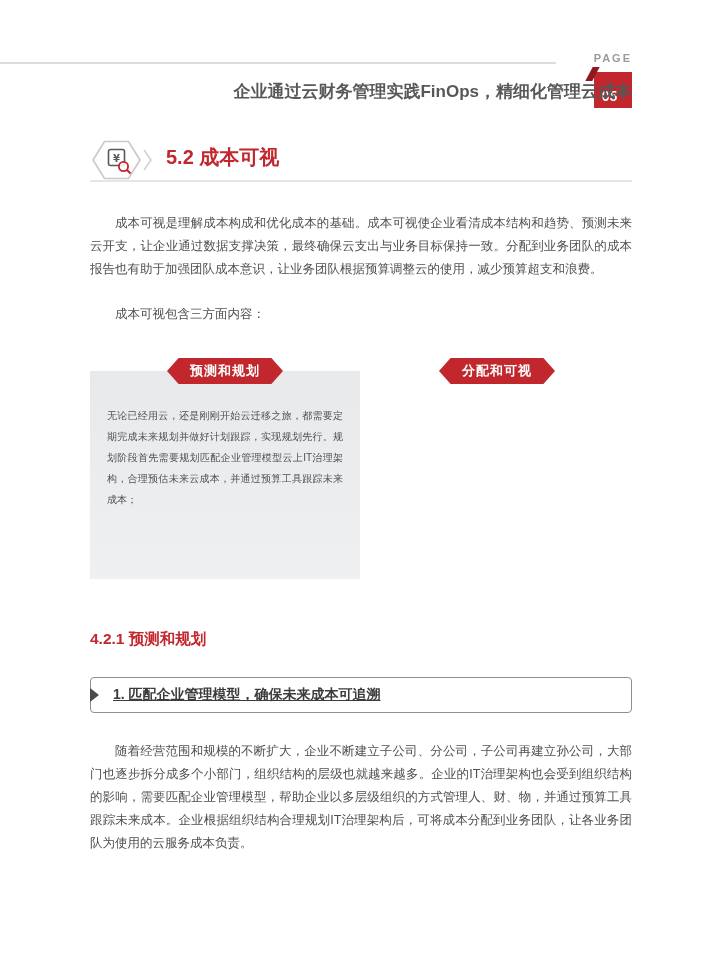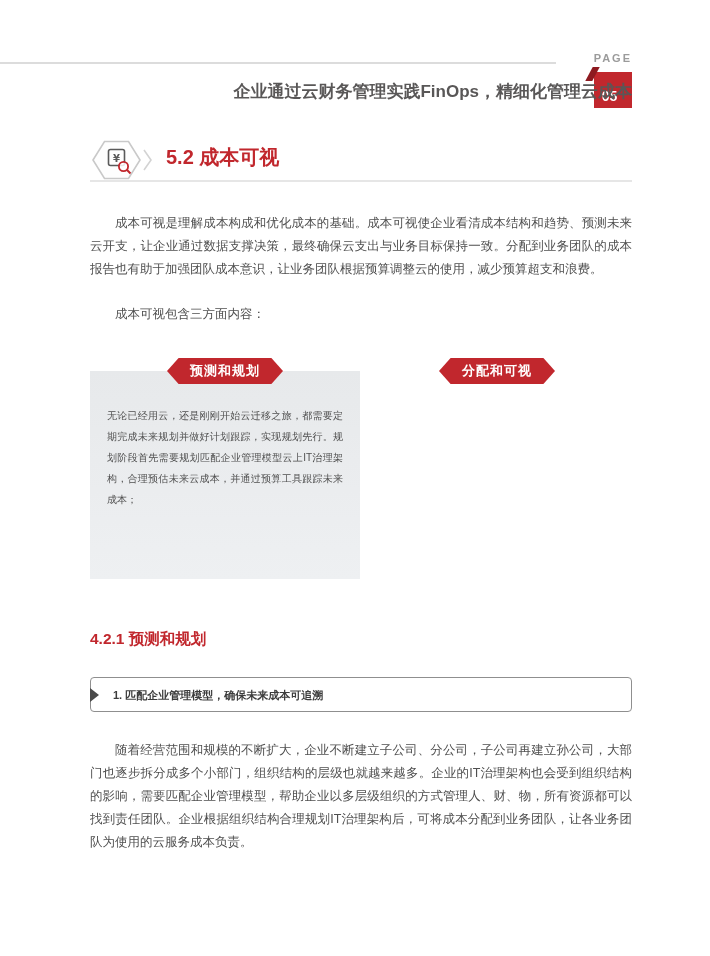--- a/index.html
+++ b/index.html
@@ -66,21 +66,21 @@
   .subsection-title{margin-top:50px;font-size:15.5px;font-weight:700;color:#c1272d;}
   .callout-box{
     position:relative;margin-top:27px;border:1px solid #8f8f8f;border-radius:4px;
     padding:7px 14px 8px 22px;
   }
   .callout-box .tri-marker{
     position:absolute;left:-1px;top:50%;transform:translateY(-50%);
     width:0;height:0;border-left:9px solid #4a4a4a;
     border-top:7px solid transparent;border-bottom:7px solid transparent;
   }
-  .callout-title{font-size:11px;font-weight:700;color:#3c3c3c;}
+  .callout-title{font-size:14px;font-weight:700;color:#3c3c3c;text-decoration:underline;}
   .para1{margin-top:27px;}
   .para2{margin-top:22px;}
   .bullet-line{
     font-size:12.5px;line-height:23px;color:#4f4f4f;text-align:justify;text-indent:1.7em;
   }
 </style>
 </head>
 <body>
 
 <div class="page">
@@ -125,18 +125,18 @@
       </div>
     </div>
 
     <div class="subsection-title">4.2.1 预测和规划</div>
 
     <div class="callout-box">
       <span class="tri-marker"></span>
       <span class="callout-title">1. 匹配企业管理模型，确保未来成本可追溯</span>
     </div>
 
-    <p class="body-text para1">随着经营范围和规模的不断扩大，企业不断建立子公司、分公司，子公司再建立孙公司，大部门也逐步拆分成多个小部门，组织结构的层级也就越来越多。企业的IT治理架构也会受到组织结构的影响，需要匹配企业管理模型，帮助企业以多层级组织的方式管理人、财、物，所有资源都可以找到责任团队。企业根据组织结构合理规划IT治理架构后，可将成本分配到业务团队，让各业务团队为使用的云服务成本负责。</p>
+    <p class="body-text para1">随着经营范围和规模的不断扩大，企业不断建立子公司、分公司，子公司再建立孙公司，大部门也逐步拆分成多个小部门，组织结构的层级也就越来越多。企业的IT治理架构也会受到组织结构的影响，需要匹配企业管理模型，帮助企业以多层级组织的方式管理人、财、物，并通过预算工具跟踪未来成本。企业根据组织结构合理规划IT治理架构后，可将成本分配到业务团队，让各业务团队为使用的云服务成本负责。</p>
 
     <p class="bullet-line"></p>
 
   </div>
 </div>
 
 </body></html>

